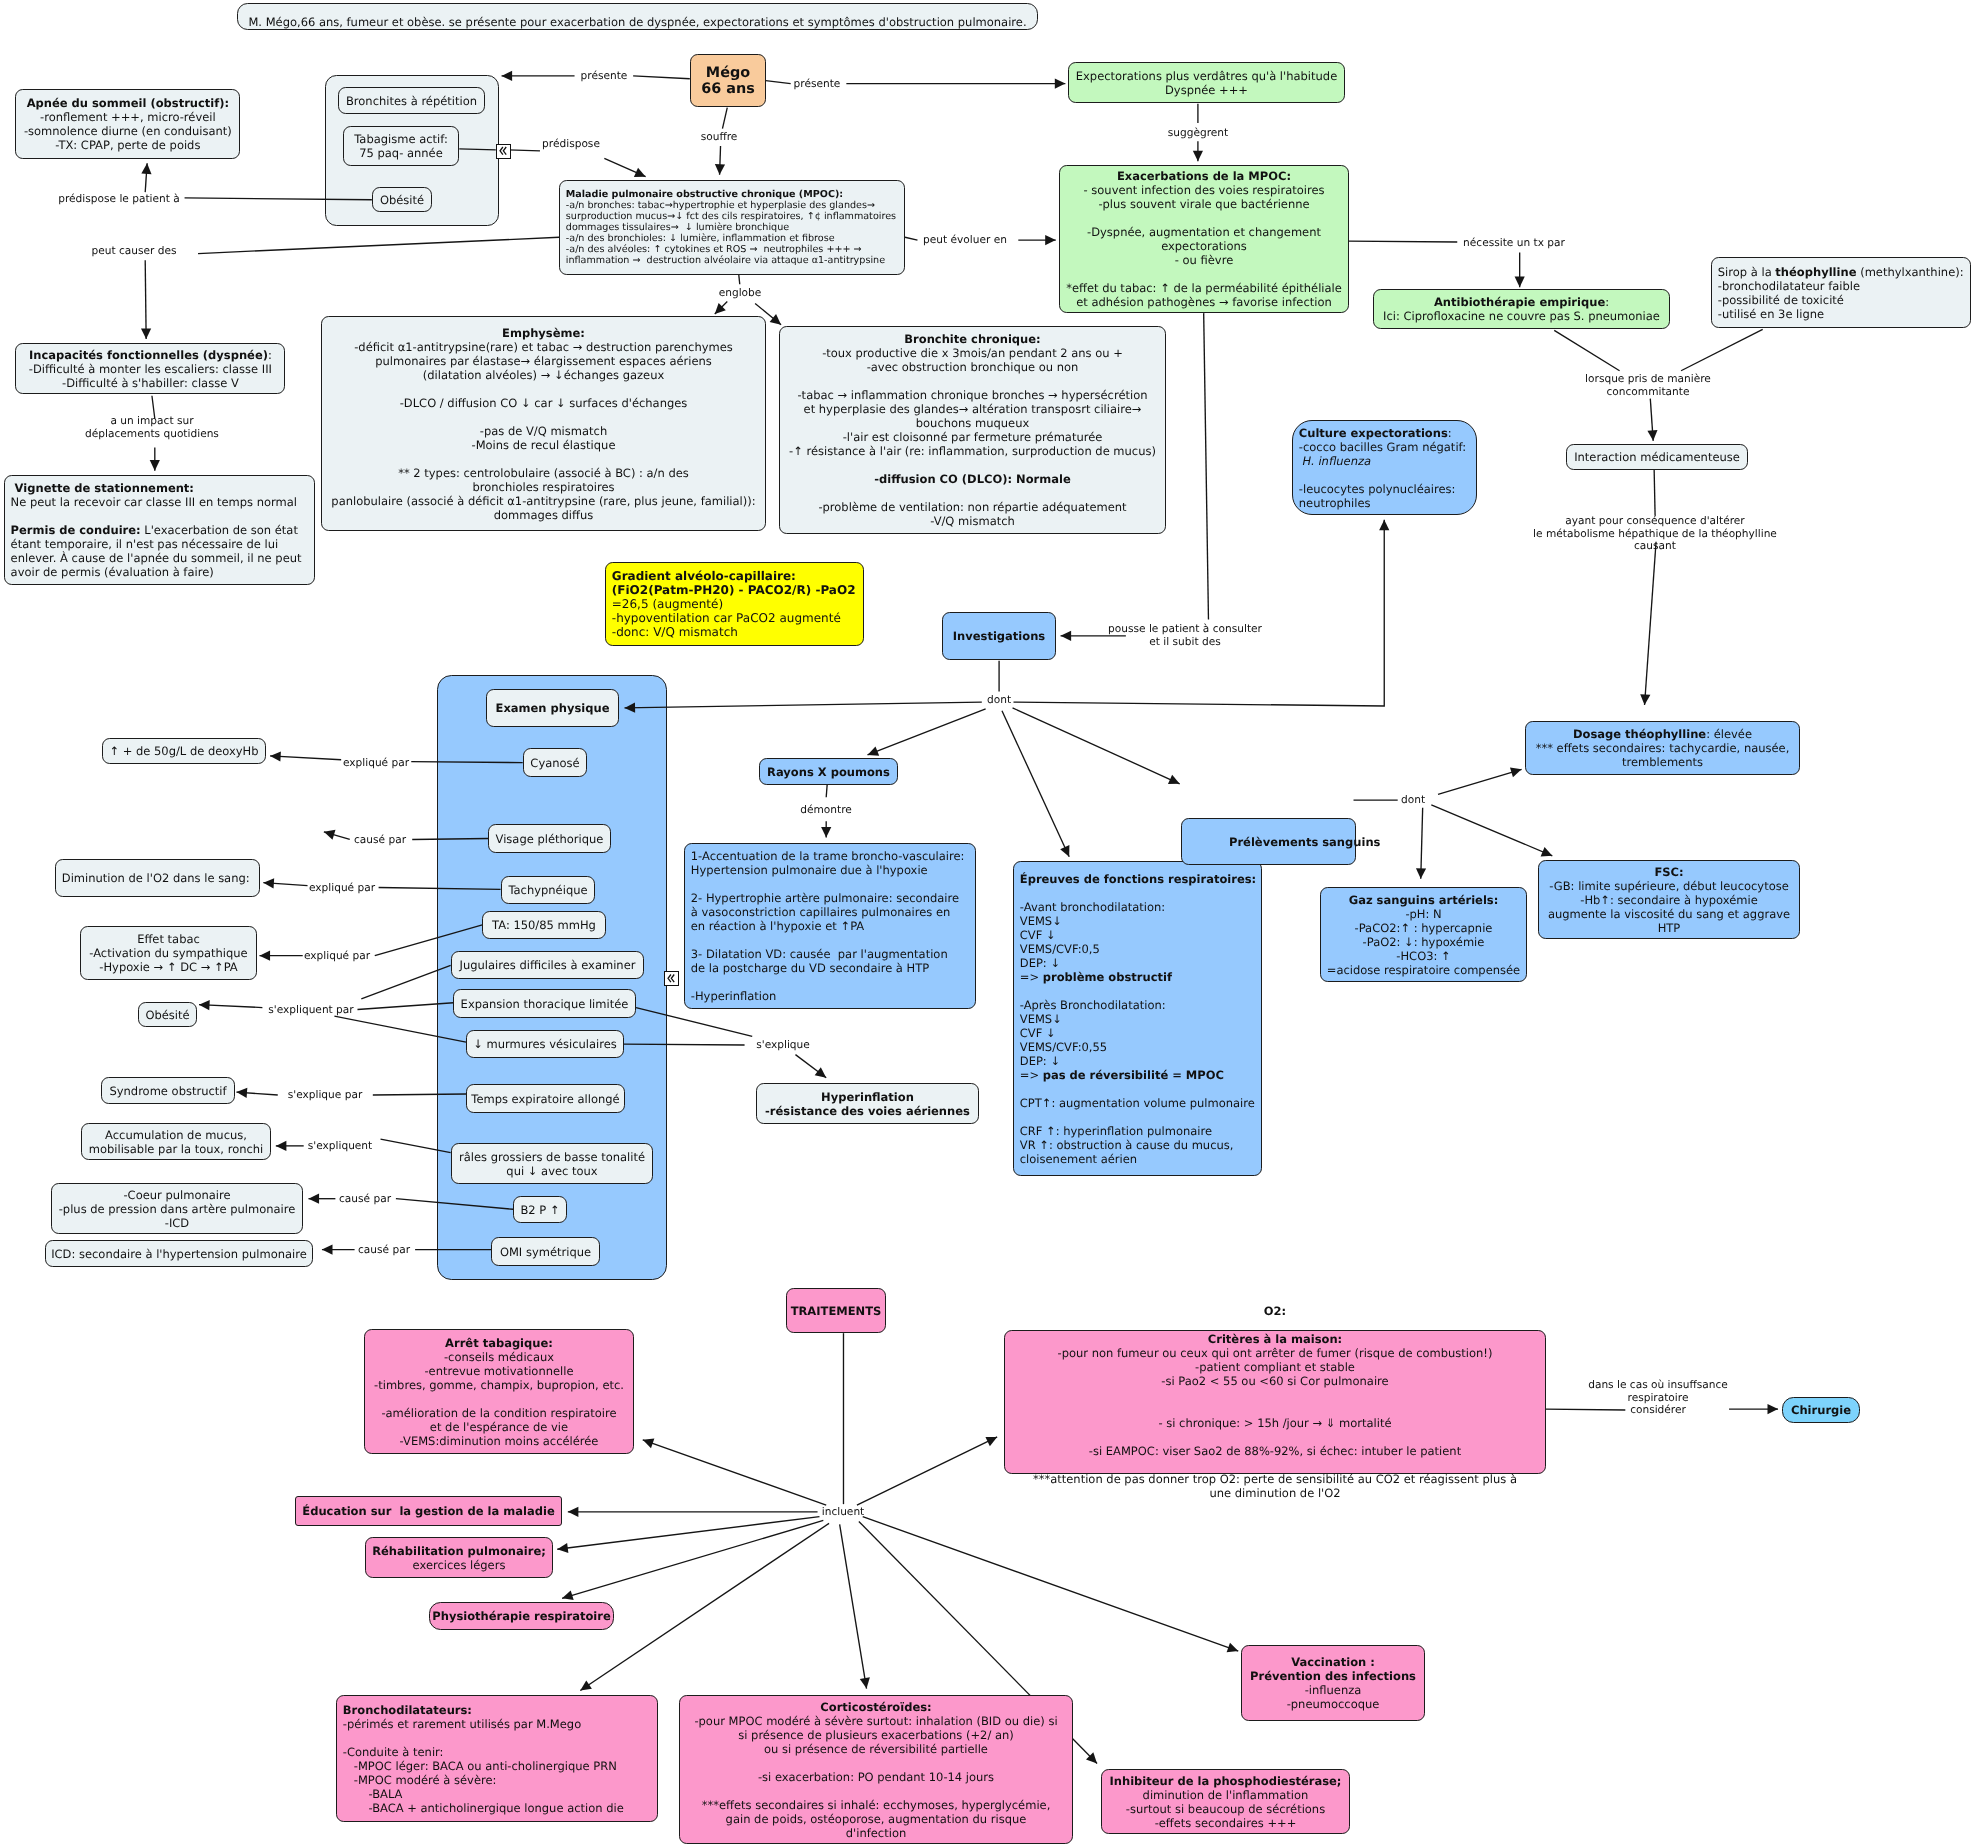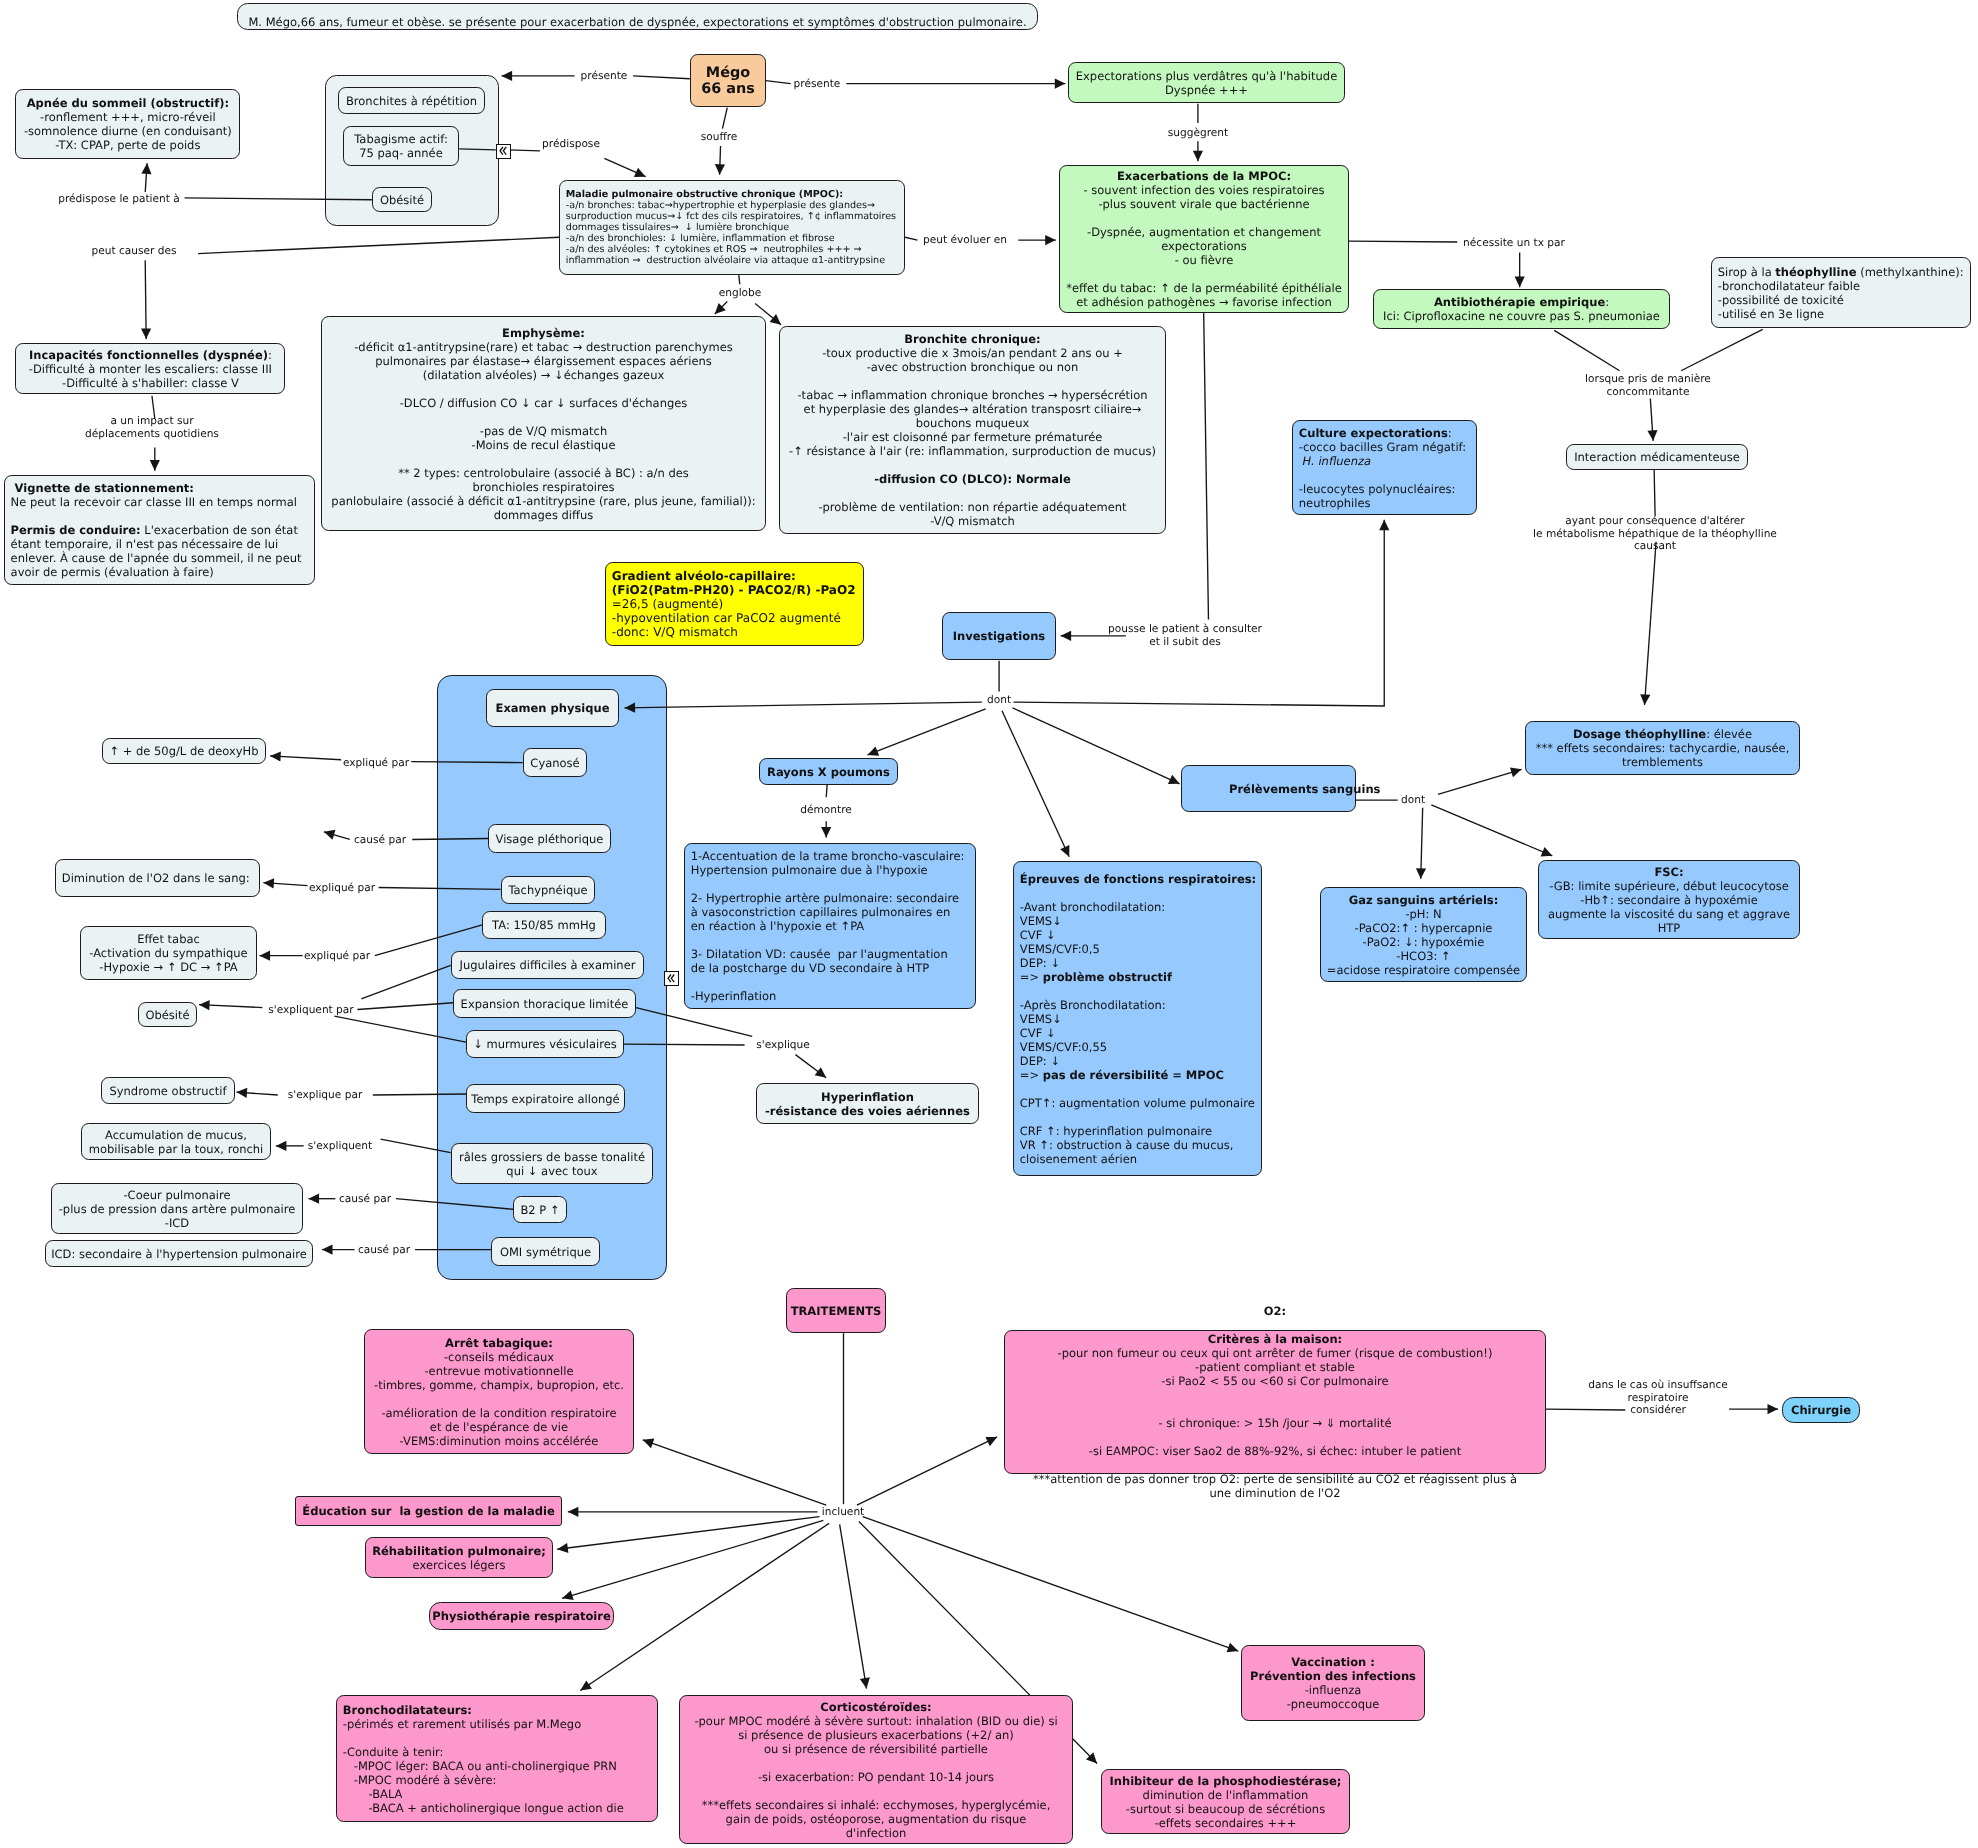--- a/index.html
+++ b/index.html
@@ -252,21 +252,21 @@
       <span class="ln">et hyperplasie des glandes→ altération transposrt ciliaire→</span>
       <span class="ln">bouchons muqueux</span>
       <span class="ln">-l'air est cloisonné par fermeture prématurée</span>
       <span class="ln">-↑ résistance à l'air (re: inflammation, surproduction de mucus)</span>
       <span class="ln">&nbsp;</span>
       <span class="ln"><b>-diffusion CO (DLCO): Normale</b></span>
       <span class="ln">&nbsp;</span>
       <span class="ln">-problème de ventilation: non répartie adéquatement</span>
       <span class="ln">-V/Q mismatch</span>
     </div>
-    <div class="node al-l" style="left: 1292px; top: 420px; width: 185px; height: 95px; background: rgb(150, 201, 254); font-size: 11.5px;">
+    <div class="node al-l" style="left: 1292px; top: 420px; width: 185px; height: 95px; background: rgb(150, 201, 254); font-size: 11.5px; border-radius: 20px;">
       <span class="ln"><b>Culture expectorations</b><span>:</span></span>
       <span class="ln">-cocco bacilles Gram négatif:</span>
       <span class="ln"><i> H. influenza</i></span>
       <span class="ln">&nbsp;</span>
       <span class="ln">-leucocytes polynucléaires:</span>
       <span class="ln">neutrophiles</span>
     </div>
     <div class="node al-c" style="left: 1566px; top: 444px; width: 182px; height: 26px; background: rgb(235, 242, 244); font-size: 11.5px;">
       <span class="ln">Interaction médicamenteuse</span>
     </div>
@@ -388,21 +388,21 @@
       <span class="ln">VEMS/CVF:0,55</span>
       <span class="ln">DEP: ↓</span>
       <span class="ln"><span>=&gt; </span><b>pas de réversibilité = MPOC</b></span>
       <span class="ln">&nbsp;</span>
       <span class="ln">CPT↑: augmentation volume pulmonaire</span>
       <span class="ln">&nbsp;</span>
       <span class="ln">CRF ↑: hyperinflation pulmonaire</span>
       <span class="ln">VR ↑: obstruction à cause du mucus,</span>
       <span class="ln">cloisenement aérien</span>
     </div>
-    <div class="node al-c" style="left: 1181px; top: 765px; width: 175px; height: 47px; background: rgb(150, 201, 254); font-size: 11.5px; padding-left: 47px;">
+    <div class="node al-c" style="left: 1181px; top: 818px; width: 175px; height: 47px; background: rgb(150, 201, 254); font-size: 11.5px; padding-left: 47px;">
       <span class="ln"><b>Prélèvements sanguins</b></span>
     </div>
     <div class="node al-c" style="left: 1320px; top: 887px; width: 207px; height: 95px; background: rgb(150, 201, 254); font-size: 11.5px;">
       <span class="ln"><b>Gaz sanguins artériels:</b></span>
       <span class="ln">-pH: N</span>
       <span class="ln">-PaCO2:↑ : hypercapnie</span>
       <span class="ln">-PaO2: ↓: hypoxémie</span>
       <span class="ln">-HCO3: ↑</span>
       <span class="ln">=acidose respiratoire compensée</span>
     </div>

